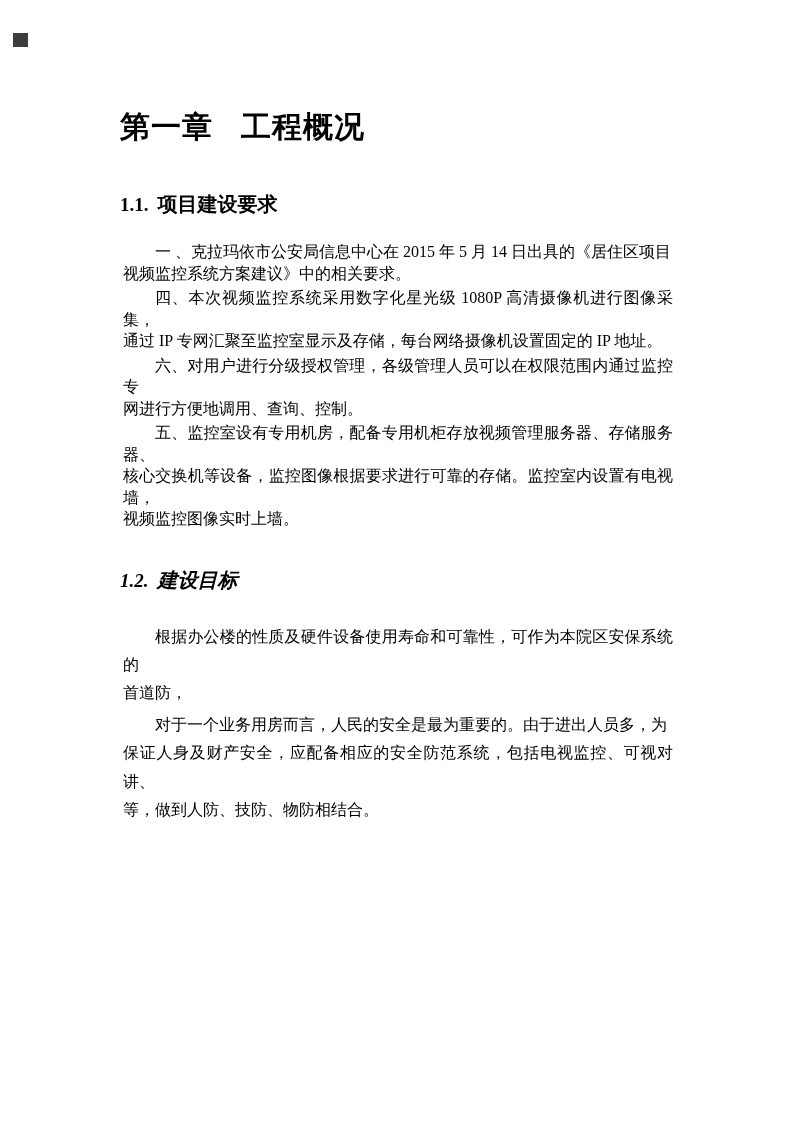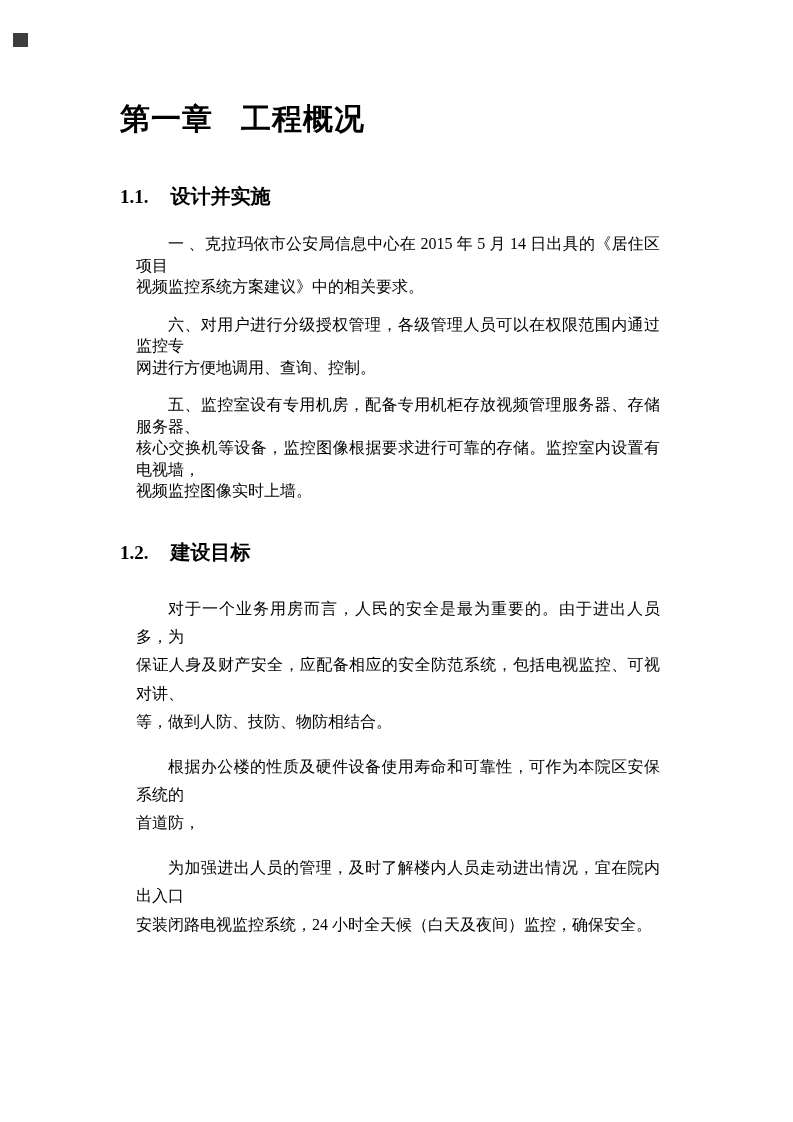--- a/index.html
+++ b/index.html
@@ -17,21 +17,21 @@
     position: absolute;
     left: 13px;
     top: 33px;
     width: 15px;
     height: 14px;
     background: #3e3e3e;
   }
   .content {
     position: absolute;
     left: 120px;
-    top: 0;
+    top: 8px;
     width: 556px;
   }
   h1.chapter {
     margin: 103px 0 0 0;
     font-family: "DejaVu Sans", "Liberation Sans", sans-serif;
     font-weight: bold;
     font-size: 30px;
     line-height: 32px;
     letter-spacing: 1px;
     white-space: nowrap;
@@ -41,54 +41,54 @@
     font-family: "DejaVu Sans", "Liberation Sans", sans-serif;
     font-weight: bold;
     font-size: 20px;
     line-height: 24px;
     margin: 0;
     white-space: nowrap;
   }
   h2.sec-heading .sec-num {
     font-family: "Liberation Serif", "DejaVu Serif", serif;
     font-size: 19px;
-    margin-right: 22px;
+    margin-right: 9px;
   }
   section.s1 h2.sec-heading { margin-top: 49px; }
-  section.s2 h2.sec-heading { margin-top: 38px; }
+  section.s2 h2.sec-heading { margin-top: 38px; font-style: italic; }
   .body { font-size: 16px; }
   .body p {
-    margin: 16px;
+    margin: 3px;
     text-indent: 32px;
     text-align: justify;
   }
   .body-tight { line-height: 21.5px; margin-top: 24px; }
   .body-loose { line-height: 28.4px; margin-top: 30px; }
 </style>
 </head>
 <body>
 
 <div class="page">
   <div class="corner-artifact"></div>
   <div class="content">
 
     <h1 class="chapter"><span>第一章</span><span class="chapter-title-text">工程概况</span></h1>
 
     <section class="s1">
-      <h2 class="sec-heading"><span class="sec-num">1.1.</span><span class="sec-title">设计并实施</span></h2>
+      <h2 class="sec-heading"><span class="sec-num">1.1.</span><span class="sec-title">项目建设要求</span></h2>
       <div class="body body-tight">
           <p>一 、克拉玛依市公安局信息中心在 2015 年 5 月 14 日出具的《居住区项目<br>视频监控系统方案建议》中的相关要求。</p>
+          <p>四、本次视频监控系统采用数字化星光级 1080P 高清摄像机进行图像采集，<br>通过 IP 专网汇聚至监控室显示及存储，每台网络摄像机设置固定的 IP 地址。</p>
           <p>六、对用户进行分级授权管理，各级管理人员可以在权限范围内通过监控专<br>网进行方便地调用、查询、控制。</p>
           <p>五、监控室设有专用机房，配备专用机柜存放视频管理服务器、存储服务器、<br>核心交换机等设备，监控图像根据要求进行可靠的存储。监控室内设置有电视墙，<br>视频监控图像实时上墙。</p>
         </div>
     </section>
 
     <section class="s2">
       <h2 class="sec-heading"><span class="sec-num">1.2.</span><span class="sec-title">建设目标</span></h2>
       <div class="body body-loose">
+          <p>根据办公楼的性质及硬件设备使用寿命和可靠性，可作为本院区安保系统的<br>首道防，</p>
           <p>对于一个业务用房而言，人民的安全是最为重要的。由于进出人员多，为<br>保证人身及财产安全，应配备相应的安全防范系统，包括电视监控、可视对讲、<br>等，做到人防、技防、物防相结合。</p>
-          <p>根据办公楼的性质及硬件设备使用寿命和可靠性，可作为本院区安保系统的<br>首道防，</p>
-          <p>为加强进出人员的管理，及时了解楼内人员走动进出情况，宜在院内出入口<br>安装闭路电视监控系统，24 小时全天候（白天及夜间）监控，确保安全。</p>
         </div>
     </section>
 
   </div>
 </div>
 
 </body></html>

